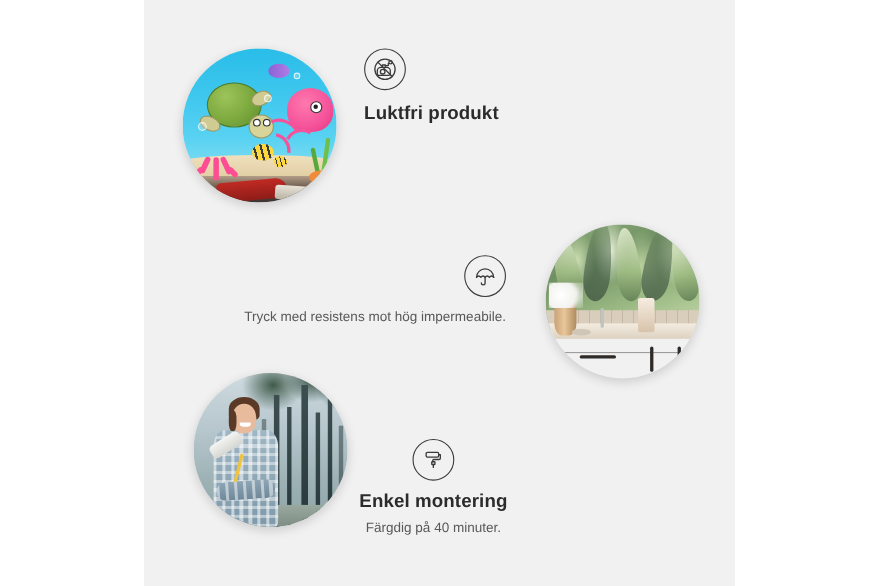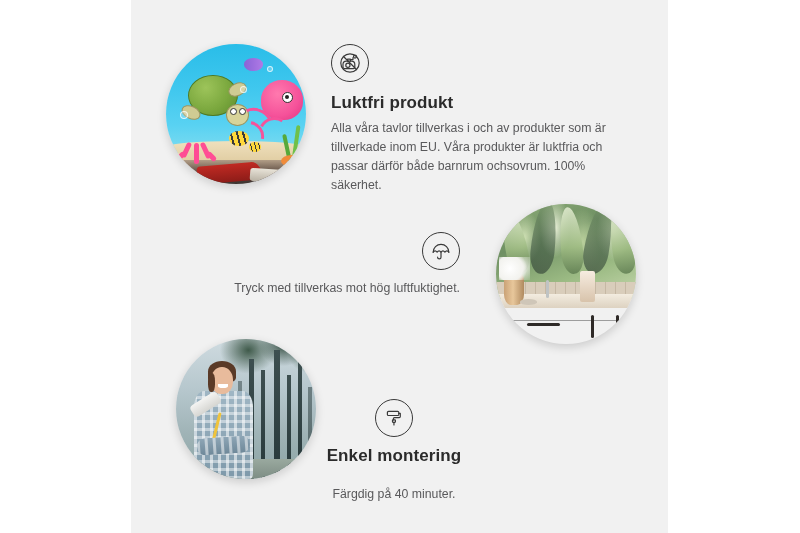--- a/index.html
+++ b/index.html
@@ -327,21 +327,21 @@
   #feat-odour h3 { margin-bottom: 6px; }
 
   #feat-water { left: 188px; top: 232px; width: 272px; text-align: right; }
   #feat-water .icon-wrap { display: flex; justify-content: flex-end; }
   #feat-water .icon-circle { margin-bottom: 9px; }
   #feat-water h3 { margin-bottom: 5px; }
 
   #feat-mount { left: 274px; top: 399px; width: 240px; text-align: center; }
   #feat-mount .icon-wrap { display: flex; justify-content: center; }
   #feat-mount .icon-circle { margin-bottom: 9px; }
-  #feat-mount h3 { margin-bottom: 19px; }
+  #feat-mount h3 { margin-bottom: 5px; }
 </style>
 </head>
 <body>
 
 <div id="page">
 
   <div id="panel"></div>
 
   <div class="circle-img" id="img-sea">
     <div class="circle-inner">
@@ -442,34 +442,33 @@
           <path d="M9.6 10.2 v-2.1 h2.8 v2.1"></path>
           <path d="M12.4 8.6 h2.6 v-2.0"></path>
           <circle cx="17.0" cy="5.6" r="1.5"></circle>
           <circle cx="9.9" cy="14.2" r="2.1"></circle>
           <circle cx="12" cy="12" r="9.2"></circle>
           <path d="M5.5 5.5 L18.5 18.5"></path>
         </svg>
       </div>
     </div>
     <h3>Luktfri produkt</h3>
-    <p>Alla våra tavlor tillverkas i och av produkter som är tillverkade inom EU. Våra produkter är luktfria och passar därför både barnrum ochsovrum. 100% säkerhet.</p>
   </div>
 
   <div class="feature" id="feat-water">
     <div class="icon-wrap">
       <div class="icon-circle">
         <svg width="24" height="24" viewBox="0 0 24 24" fill="none" stroke="#3a3a3a" stroke-width="1.2" stroke-linecap="round" stroke-linejoin="round">
           <path d="M4.2 13.2 a7.8 7.8 0 0 1 15.6 0"></path>
           <path d="M4.2 13.2 q1.95 -2.6 3.9 0 q1.95 -2.6 3.9 0 q1.95 -2.6 3.9 0 q1.95 -2.6 3.9 0"></path>
           <path d="M12 13.2 v5.0 a1.7 1.7 0 0 1 -3.4 0"></path>
         </svg>
       </div>
     </div>
-    <p>Tryck med tillverkas mot hög luftfuktighet.</p>
+    <p>Tryck med resistens mot hög impermeabile.</p>
   </div>
 
   <div class="feature" id="feat-mount">
     <div class="icon-wrap">
       <div class="icon-circle">
         <svg width="24" height="24" viewBox="0 0 24 24" fill="none" stroke="#3a3a3a" stroke-width="1.2" stroke-linecap="round" stroke-linejoin="round">
           <rect x="5.4" y="5.3" width="11.4" height="4.2" rx="1.1"></rect>
           <path d="M16.8 7.4 h1.5 v3.2 a1.1 1.1 0 0 1 -1.1 1.1 h-4.8 a1.0 1.0 0 0 0 -1.0 1.0 v1.1"></path>
           <rect x="10.5" y="13.8" width="2.9" height="2.5" rx="0.5"></rect>
           <path d="M11.95 16.3 v2.6"></path>

